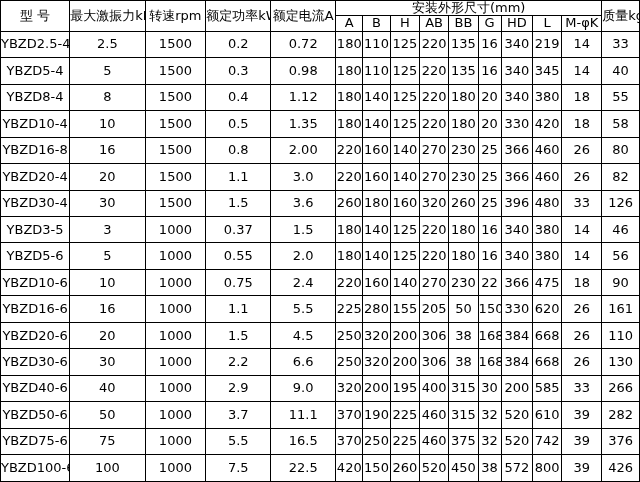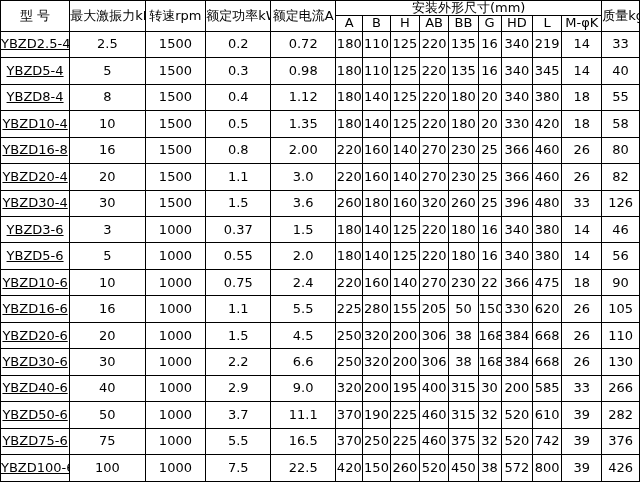--- a/index.html
+++ b/index.html
@@ -38,21 +38,20 @@
     font-size: 15px;
   }
   .hdr-group {
     font-size: 13px;
   }
   .hdr-sub {
     font-size: 12px;
   }
   .c-model {
     font-size: 13.5px;
-    text-decoration: underline;
   }
   .c-num {
     font-size: 13px;
   }
   .c-dim {
     font-size: 12.5px;
   }
   
   col.w-model   { width: 66px; }
   col.w-force   { width: 72px; }
@@ -227,21 +226,21 @@
       <td class="c-dim">160</td>
       <td class="c-dim">320</td>
       <td class="c-dim">260</td>
       <td class="c-dim">25</td>
       <td class="c-dim">396</td>
       <td class="c-dim">480</td>
       <td class="c-dim">33</td>
       <td class="c-num">126</td>
     </tr>
     <tr>
-      <td class="c-model">YBZD3-6</td>
+      <td class="c-model">YBZD3-5</td>
       <td class="c-num">3</td>
       <td class="c-num">1000</td>
       <td class="c-num">0.37</td>
       <td class="c-num">1.5</td>
       <td class="c-dim">180</td>
       <td class="c-dim">140</td>
       <td class="c-dim">125</td>
       <td class="c-dim">220</td>
       <td class="c-dim">180</td>
       <td class="c-dim">16</td>
@@ -292,21 +291,21 @@
       <td class="c-num">5.5</td>
       <td class="c-dim">225</td>
       <td class="c-dim">280</td>
       <td class="c-dim">155</td>
       <td class="c-dim">205</td>
       <td class="c-dim">50</td>
       <td class="c-dim">150</td>
       <td class="c-dim">330</td>
       <td class="c-dim">620</td>
       <td class="c-dim">26</td>
-      <td class="c-num">105</td>
+      <td class="c-num">161</td>
     </tr>
     <tr>
       <td class="c-model">YBZD20-6</td>
       <td class="c-num">20</td>
       <td class="c-num">1000</td>
       <td class="c-num">1.5</td>
       <td class="c-num">4.5</td>
       <td class="c-dim">250</td>
       <td class="c-dim">320</td>
       <td class="c-dim">200</td>

